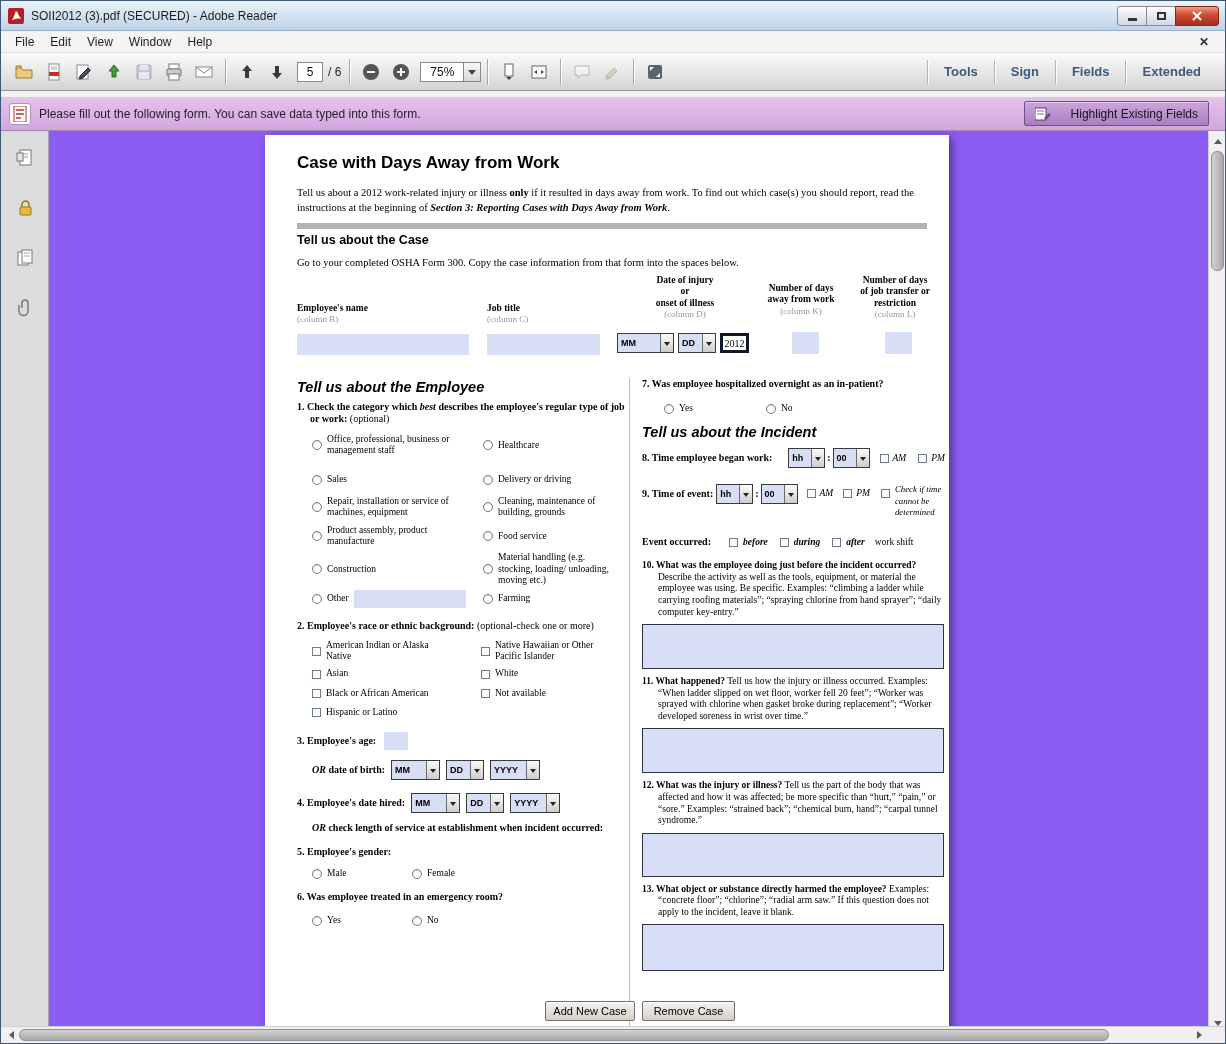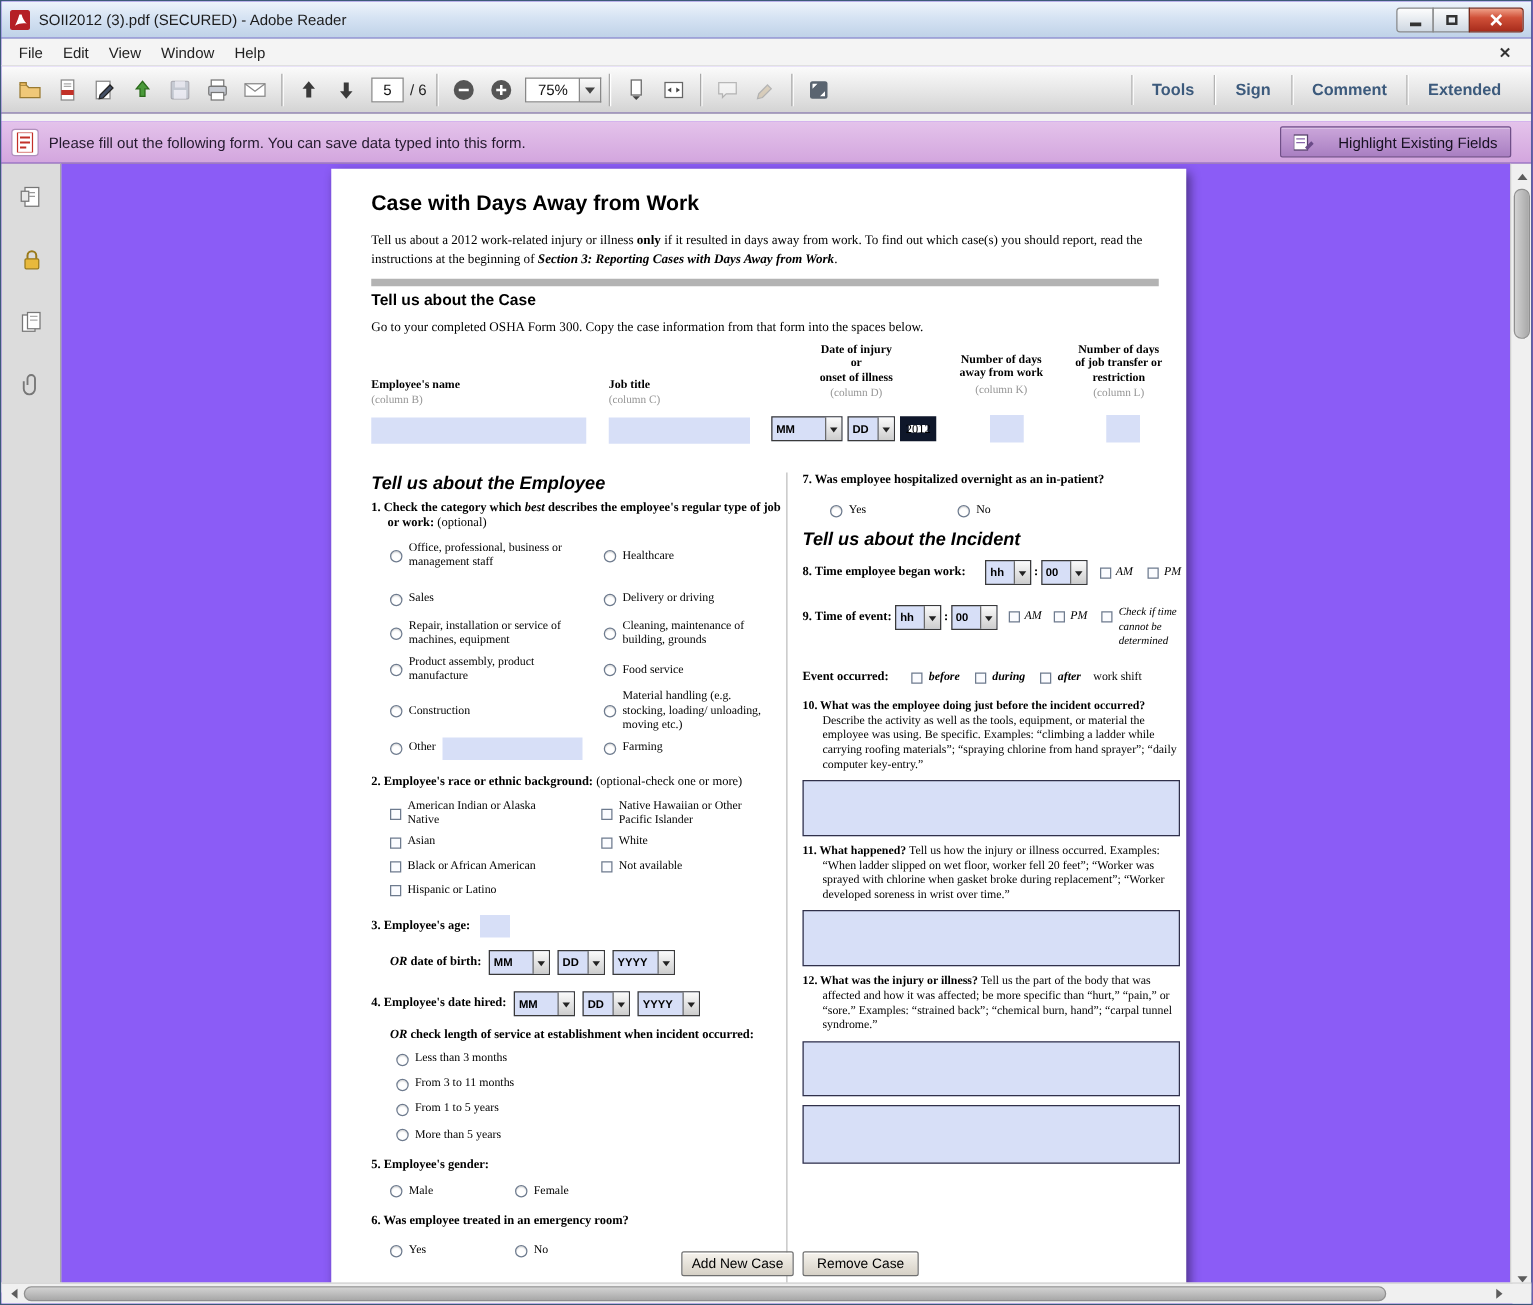--- a/index.html
+++ b/index.html
@@ -60,21 +60,21 @@
 .body-txt{font-size:10.5px;line-height:1.45}
 .graybar{background:#b3b3b3;height:6px}
 .sec-head{font-size:12.5px;font-weight:bold;font-family:"Liberation Sans",sans-serif}
 .col-head{font-size:9.5px;font-weight:bold;line-height:1.2}
 .col-sub{font-size:9px;color:#969696;font-weight:normal}
 .fld{position:absolute;background:#d7dff7}
 .combo{display:inline-flex;height:20px;border:1px solid #3a3a3a;background:#d7dff7;flex:none}
 .combo-txt{padding:0 3px;display:flex;align-items:center;font-size:9px;font-weight:bold;font-family:"Liberation Sans",sans-serif;color:#000;flex:1}
 .combo-btn{width:13px;border-left:1px solid #6a6a6a;background:linear-gradient(#fbfbfb,#cdcdcd);display:flex;align-items:center;justify-content:center}
 .combo-btn::after{content:"";border:3px solid transparent;border-top:4px solid #222;transform:translateY(2px)}
-.yearbox{position:absolute;border:7px solid #0f172a;background:#fff;font-size:10px;display:flex;align-items:center;justify-content:center}
+.yearbox{position:absolute;border:3px solid #0f172a;background:#fff;font-size:10px;display:flex;align-items:center;justify-content:center}
 .bigiheading{font-size:14.5px;font-weight:bold;font-style:italic;font-family:"Liberation Sans",sans-serif}
 .q{font-size:10px;font-weight:bold;line-height:1.2}
 .it{font-style:italic}
 .nb{font-weight:normal}
 .opt-label{font-size:9.5px;line-height:1.18}
 .radio{display:inline-block;width:10px;height:10px;border:1px solid #6e7b8e;border-radius:50%;background:#fff;flex:none;box-shadow:inset 0 1px 1px rgba(0,0,0,.15)}
 .cbx{display:inline-block;width:9px;height:9px;border:1px solid #6e7b8e;background:#fbfcff;flex:none}
 .cell{display:flex;align-items:center;gap:5px}
 .orow{display:flex}
 .ta{border:1px solid #30304a;background:#d7dff7}
@@ -228,21 +228,21 @@
           <rect x="3" y="3" width="14" height="14" fill="#5a6470" rx="2"></rect>
           <path d="M5 5 h4 L5 9 z M15 15 h-4 l4 -4 z" fill="#fff"></path>
         </svg>
     </span>
     <div class="tlinks">
       <span class="tlink-sep"></span>
       <span class="tlink">Tools</span>
       <span class="tlink-sep"></span>
       <span class="tlink">Sign</span>
       <span class="tlink-sep"></span>
-      <span class="tlink">Comment</span>
+      <span class="tlink">Fields</span>
       <span class="tlink-sep"></span>
       <span class="tlink">Extended</span>
     </div>
   </div>
 
   <div style="height:6px;background:#f2f2f2"></div>
 
   <div class="formbar">
     <span class="sicon" style="width:22px;height:22px;background:#fff;border-radius:3px;border:1px solid #b090bc">
       <svg width="14" height="16">
@@ -495,38 +495,20 @@
               </span>
             <span class="combo" style="width:50px">
                 <span class="combo-txt">YYYY</span>
                 <span class="combo-btn"></span>
               </span>
           </div>
 
           <div class="q" style="margin-top:9px;margin-left:15px">
             <span class="it">OR</span><span> check length of service at establishment when incident occurred:</span>
           </div>
-          <div style="margin-left:20px;margin-top:8px">
-            <div class="cell" style="margin-bottom:9px">
-                <span class="radio"></span>
-                <span class="opt-label">Less than 3 months</span>
-              </div>
-            <div class="cell" style="margin-bottom:9px">
-                <span class="radio"></span>
-                <span class="opt-label">From 3 to 11 months</span>
-              </div>
-            <div class="cell" style="margin-bottom:9px">
-                <span class="radio"></span>
-                <span class="opt-label">From 1 to 5 years</span>
-              </div>
-            <div class="cell">
-                <span class="radio"></span>
-                <span class="opt-label">More than 5 years</span>
-              </div>
-          </div>
 
           <div class="q" style="margin-top:12px">5.  Employee's gender:</div>
           <div style="margin-left:15px;margin-top:10px;display:flex">
             <div class="cell" style="width:100px">
                 <span class="radio"></span>
                 <span class="opt-label">Male</span>
               </div>
             <div class="cell">
                 <span class="radio"></span>
                 <span class="opt-label">Female</span>
@@ -616,20 +598,23 @@
           <div class="qp" style="margin-bottom:6px">
             <b>11. What happened?</b>  <span>Tell us how the injury or illness occurred.  Examples:  “When ladder slipped on wet floor, worker fell 20 feet”; “Worker was sprayed with chlorine when gasket broke during replacement”; “Worker developed soreness in wrist over time.”</span>
           </div>
           <div class="ta" style="width:302px;height:45px;margin-bottom:7px"></div>
 
           <div class="qp" style="margin-bottom:6px">
             <b>12. What was the injury or illness?</b>  <span>Tell us the part of the body that was affected and how it was affected; be more specific than “hurt,” “pain,” or “sore.”  Examples:  “strained back”; “chemical burn, hand”; “carpal tunnel syndrome.”</span>
           </div>
           <div class="ta" style="width:302px;height:44px;margin-bottom:7px"></div>
 
+          <div class="qp" style="margin-bottom:6px">
+            <b>13. What object or substance directly harmed the employee?</b>  <span>Examples:  “concrete floor”; “chlorine”; “radial arm saw.”  If this question does not apply to the incident, leave it blank.</span>
+          </div>
           <div class="ta" style="width:302px;height:47px"></div>
         </div>
 
         <div class="btn97" style="left:280px;top:866px;width:90px">Add New Case</div>
         <div class="btn97" style="left:377px;top:866px;width:93px">Remove Case</div>
         <div class="abs" style="left:0;top:892px;width:684px;text-align:center;font-size:9.5px;font-weight:bold">Page 5 of 6</div>
 
       </div>
     </div>
 

